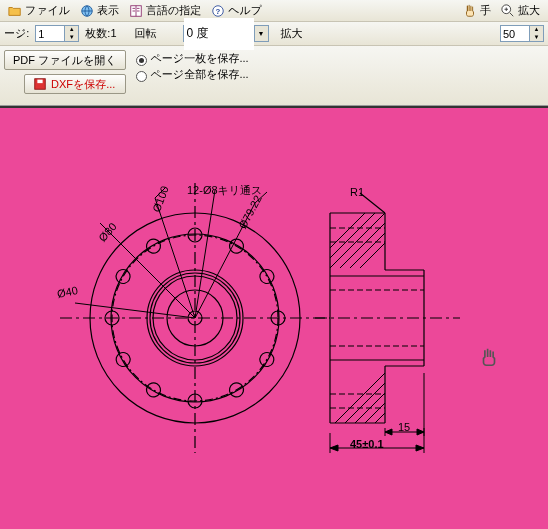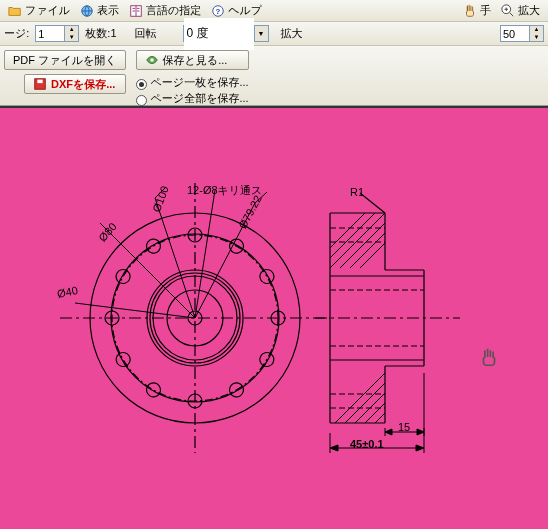--- a/index.html
+++ b/index.html
@@ -156,31 +156,24 @@
 <div class="toolbar3">
   <div class="col">
     <span class="btn">
       <span>PDF ファイルを開く</span>
     </span>
     <span class="btn" style="margin-left:20px">
       <svg class="icon" viewBox="0 0 16 16">
           <rect x="2" y="2" width="12" height="12" fill="#d33" stroke="#8a1010"></rect>
           <rect x="5" y="3" width="6" height="4" fill="#fff"></rect>
         </svg>
-      <span style="color:#c00;font-weight:bold">DXFを保存...</span>
+      <span style="color:#c00;font-weight:normal">DXFを保存...</span>
     </span>
   </div>
   <div class="col">
-    <span class="btn">
-      <svg class="icon" viewBox="0 0 16 16">
-          <path fill="#6a4" stroke="#264" d="M2 8c2-3 4-4 6-4s4 1 6 4c-2 3-4 4-6 4s-4-1-6-4z"></path>
-          <circle cx="8" cy="8" r="2" fill="#fff"></circle>
-        </svg>
-      <span>保存と見る...</span>
-    </span>
     <div>
       <div class="radio-row">
         <span class="radio">
             <span class="dot"></span>
           </span>
         <span>ページ一枚を保存...</span>
       </div>
       <div class="radio-row">
         <span class="radio"></span>
         <span>ページ全部を保存...</span>

